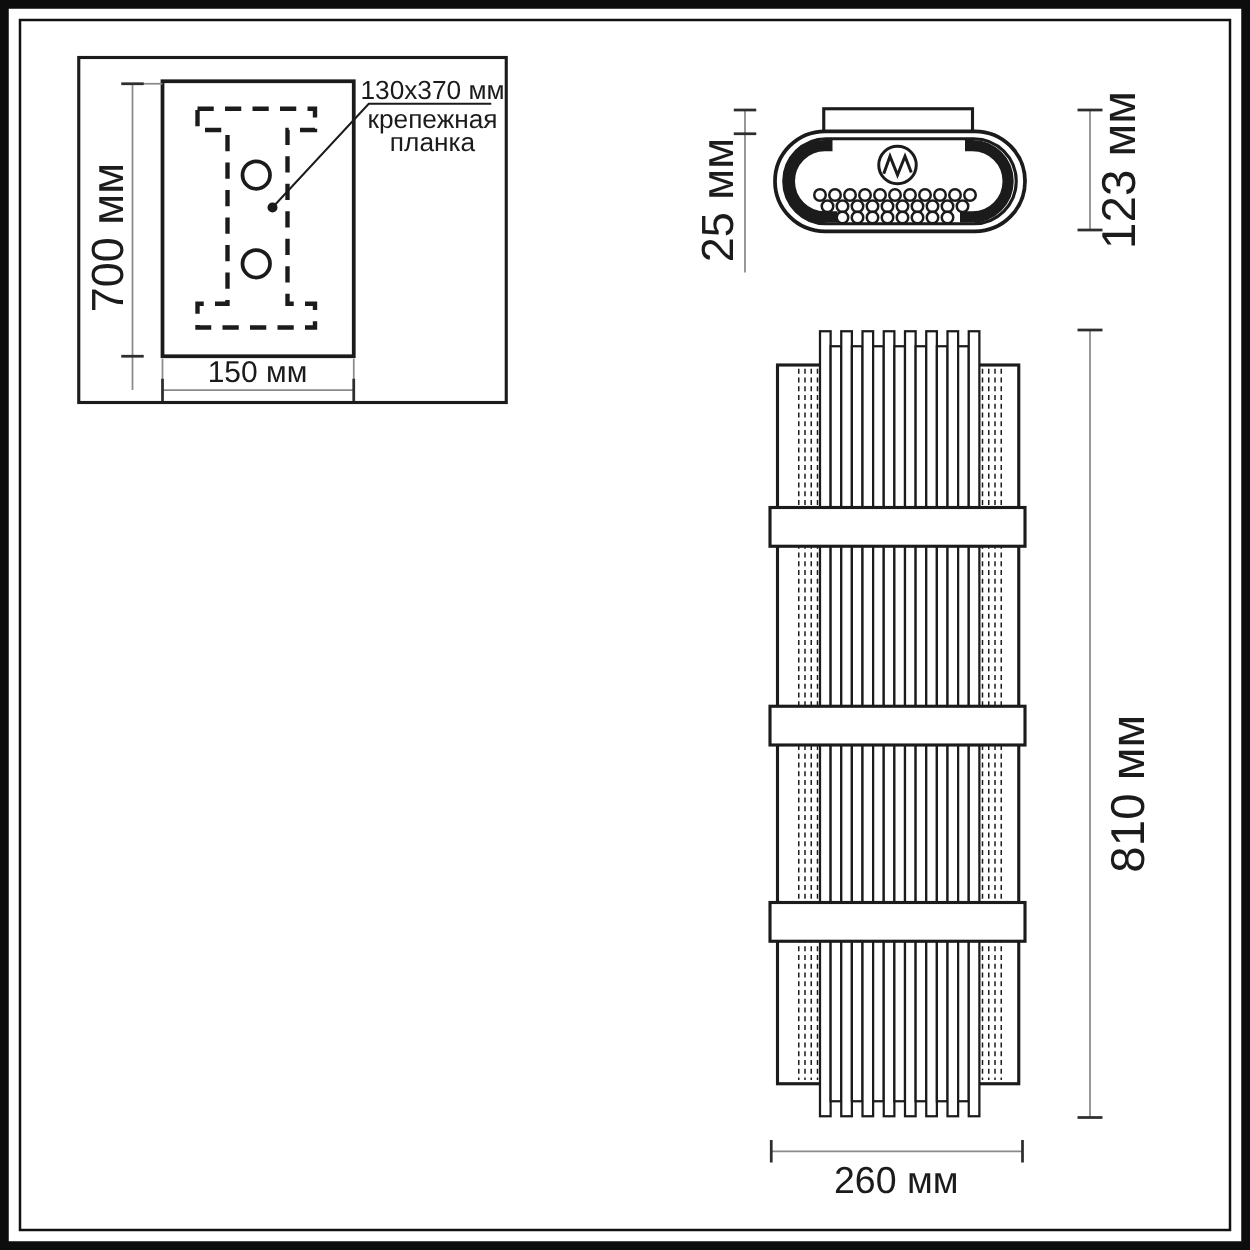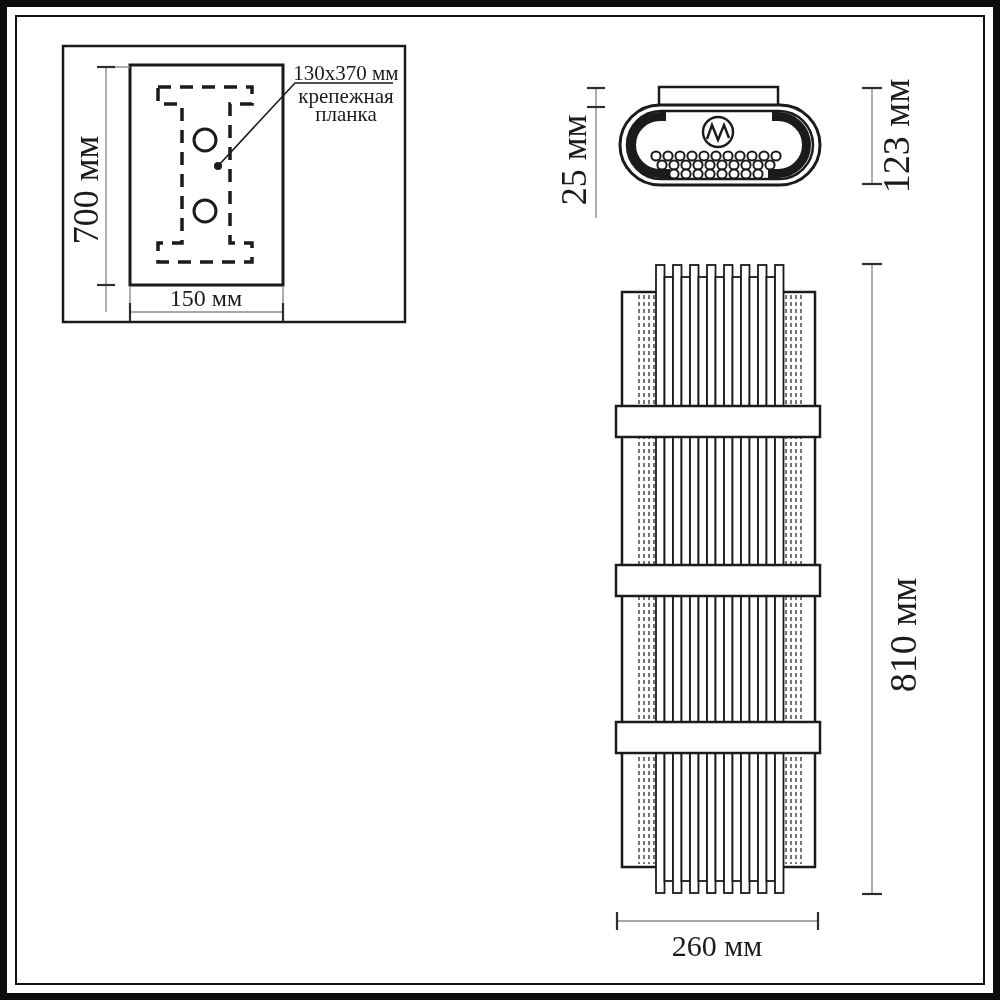--- a/index.html
+++ b/index.html
@@ -1,19 +1,19 @@
 <!DOCTYPE html>
 <html><head>
 <meta charset="utf-8">
 <style>
   html,body { margin:0; padding:0; background:#fff; }
   .page {
     position:relative; width:1000px; height:1000px;
     background:var(--bg,#fff); overflow:hidden;
-    font-family:Liberation Serif, serif;
+    font-family:Liberation Sans, sans-serif;
   }
   .frame-outer { position:absolute; inset:0; border:7px solid #0d0d0d; box-sizing:border-box; }
   .frame-inner { position:absolute; inset:15px; border:2px solid #111; box-sizing:border-box; }
   svg.drawing { position:absolute; inset:0; width:1000px; height:1000px; }
 
   
   .ln       { stroke:var(--line,#1b1b1b); fill:none; stroke-width:2.5; }
   .ln-fill  { stroke:var(--line,#1b1b1b); fill:#fff; stroke-width:2.5; }
   .ln-fill.w3 { stroke-width:3; }
   .ibeam    { stroke:var(--line,#1b1b1b); fill:none; stroke-width:3.5; stroke-dasharray:13 9; }

